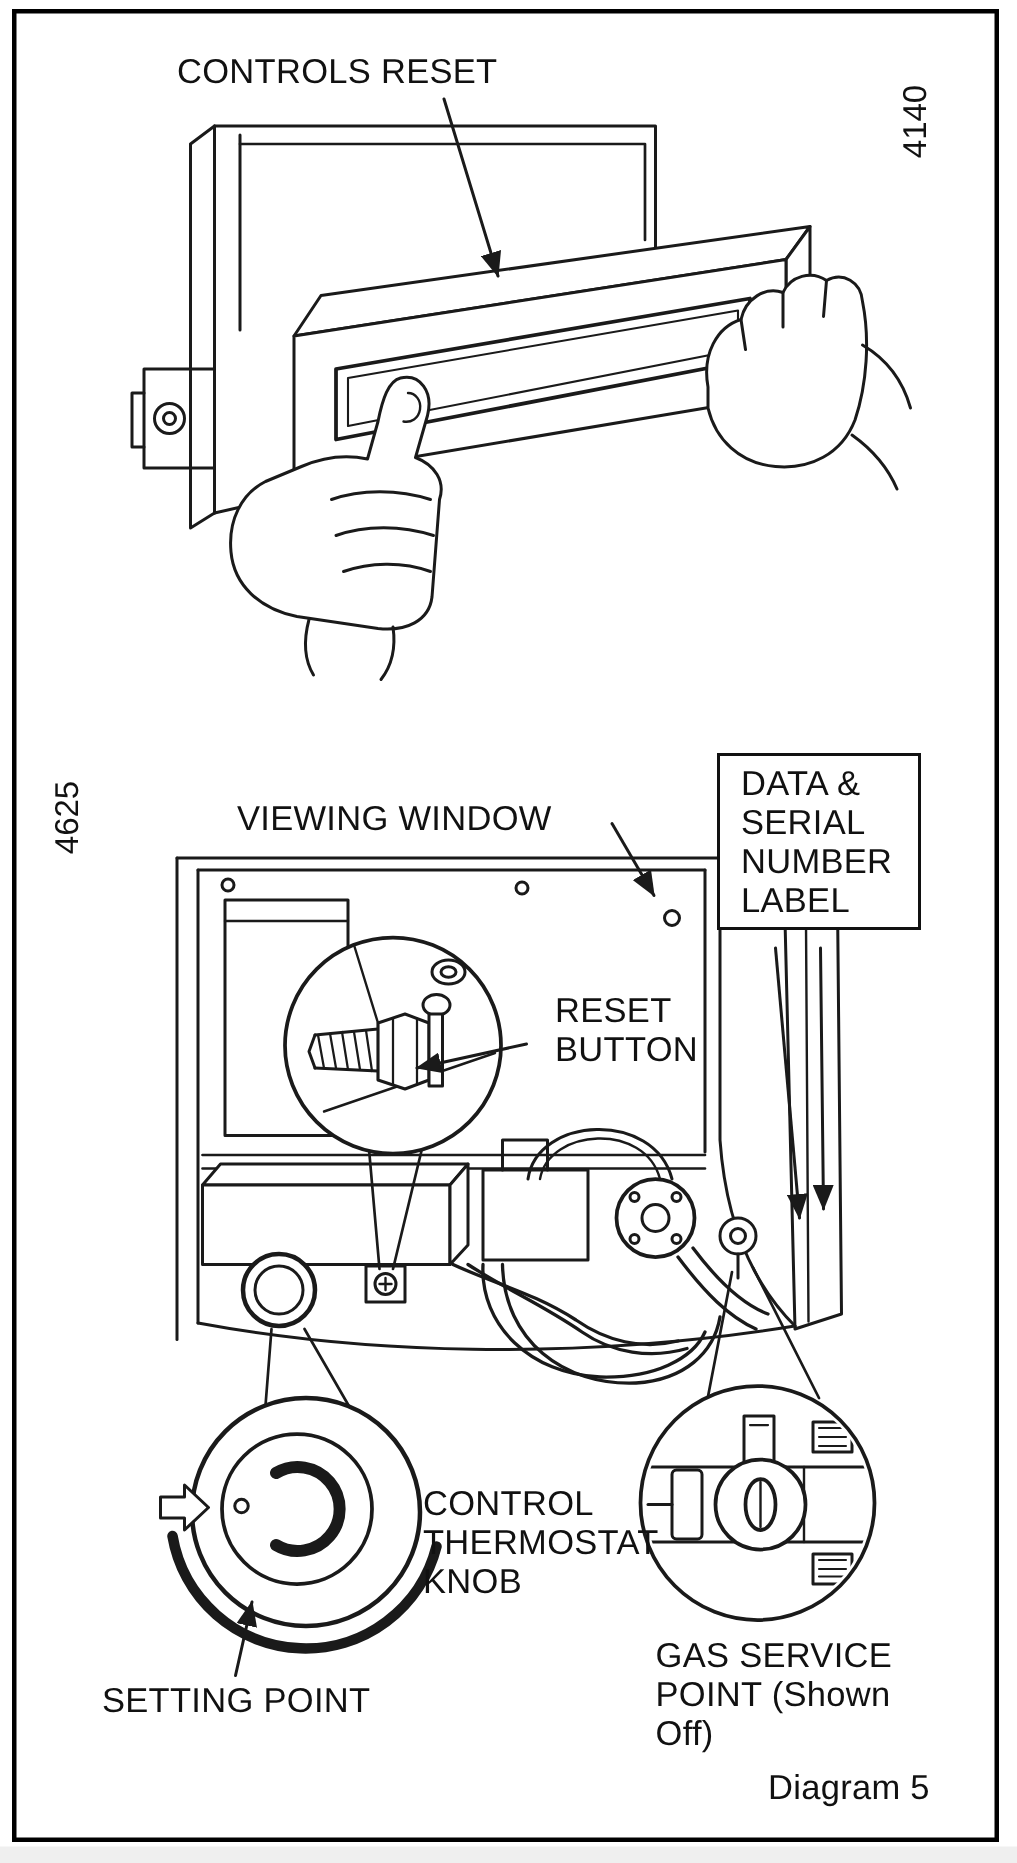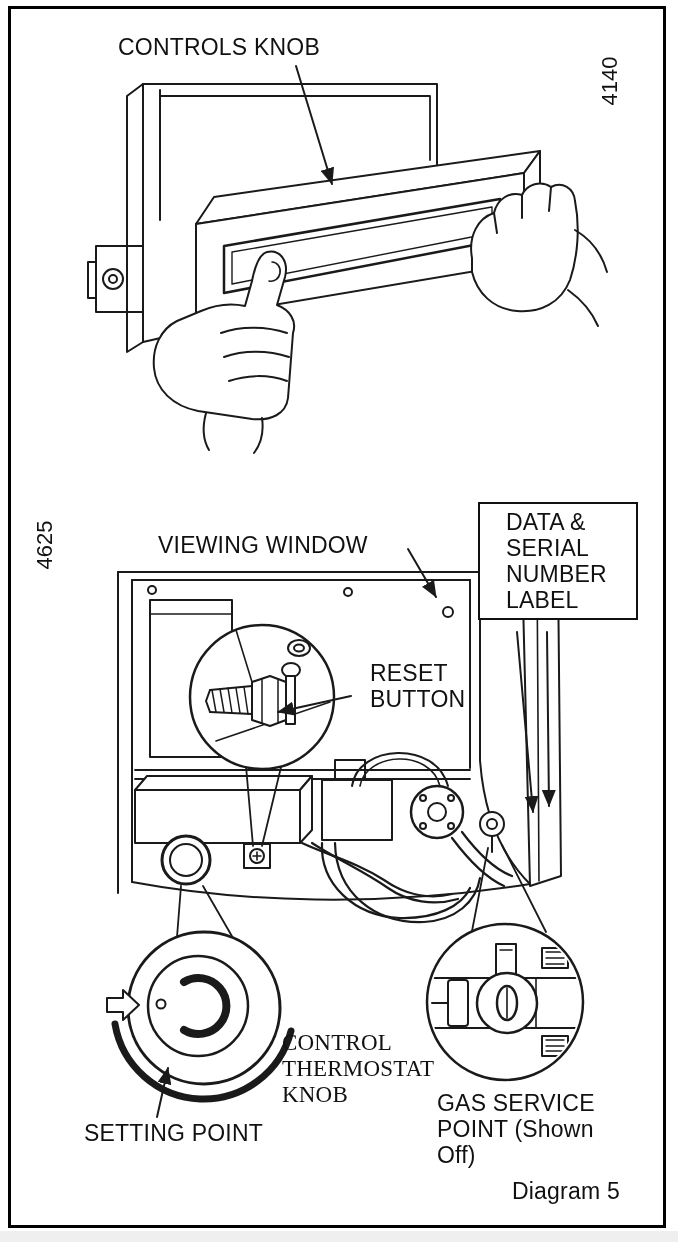--- a/index.html
+++ b/index.html
@@ -9,34 +9,34 @@
   }
   .frame {
     position:absolute; left:8px; top:6px; width:652px; height:1216px;
     border:3px solid #000;
   }
   svg.art { position:absolute; left:0; top:0; }
   .label {
     position:absolute; font-size:23px; line-height:26px;
     white-space:pre-line; letter-spacing:0.2px;
   }
-  .boxed { border:2.5px solid #111; background:#fff; padding:5px 26px; }
+  .boxed { border:2.5px solid #111; background:#fff; padding:5px 14px; }
   .rot {
     position:absolute; width:70px; height:26px; text-align:center;
     font-size:22px; line-height:26px;
     transform:rotate(-90deg); transform-origin:center center;
   }
   #lab-controls-cover   { left:118px; top:34px; }
   #fig-4140             { left:575px; top:68px; }
   #fig-4625             { left:10px;  top:532px; }
   #lab-viewing-window   { left:158px; top:532px; }
   #lab-data-serial      { left:478px; top:502px; width:104px; }
   #lab-reset-button     { left:370px; top:660px; }
-  #lab-thermostat-knob  { left:282px; top:1030px;font-family:Liberation Serif, serif; }
-  #lab-setting-point    { left:84px;  top:1120px; }
+  #lab-thermostat-knob  { left:282px; top:989px; }
+  #lab-setting-point    { left:68px;  top:1120px; }
   #lab-gas-cock         { left:437px; top:1090px; }
   #lab-diagram-caption  { left:512px; top:1178px; }
   .bottom-strip {
     position:absolute; left:0; top:1231px; width:678px; height:11px;
     background:#efefef;
   }
 </style>
 </head>
 <body>
 
@@ -210,21 +210,21 @@
       </g>
 
       <path d="M408,549 L436,597" marker-end="url(#ah)"></path>
       <path d="M517,632 L533,812" marker-end="url(#ah)"></path>
       <path d="M547,632 L549,806" marker-end="url(#ah)"></path>
       <path d="M351,696 L278,712" marker-end="url(#ah)"></path>
       <path d="M157,1117 L168,1068" marker-end="url(#ah)"></path>
     </g>
   </svg>
 
-  <div class="label" id="lab-controls-cover">CONTROLS KNOB</div>
+  <div class="label" id="lab-controls-cover">CONTROLS RESET</div>
 
   <div class="rot" id="fig-4140">4140</div>
 
   <div class="rot" id="fig-4625">4625</div>
 
   <div class="label" id="lab-viewing-window">VIEWING WINDOW</div>
 
   <div class="label boxed" id="lab-data-serial">DATA &amp;
 SERIAL
 NUMBER

